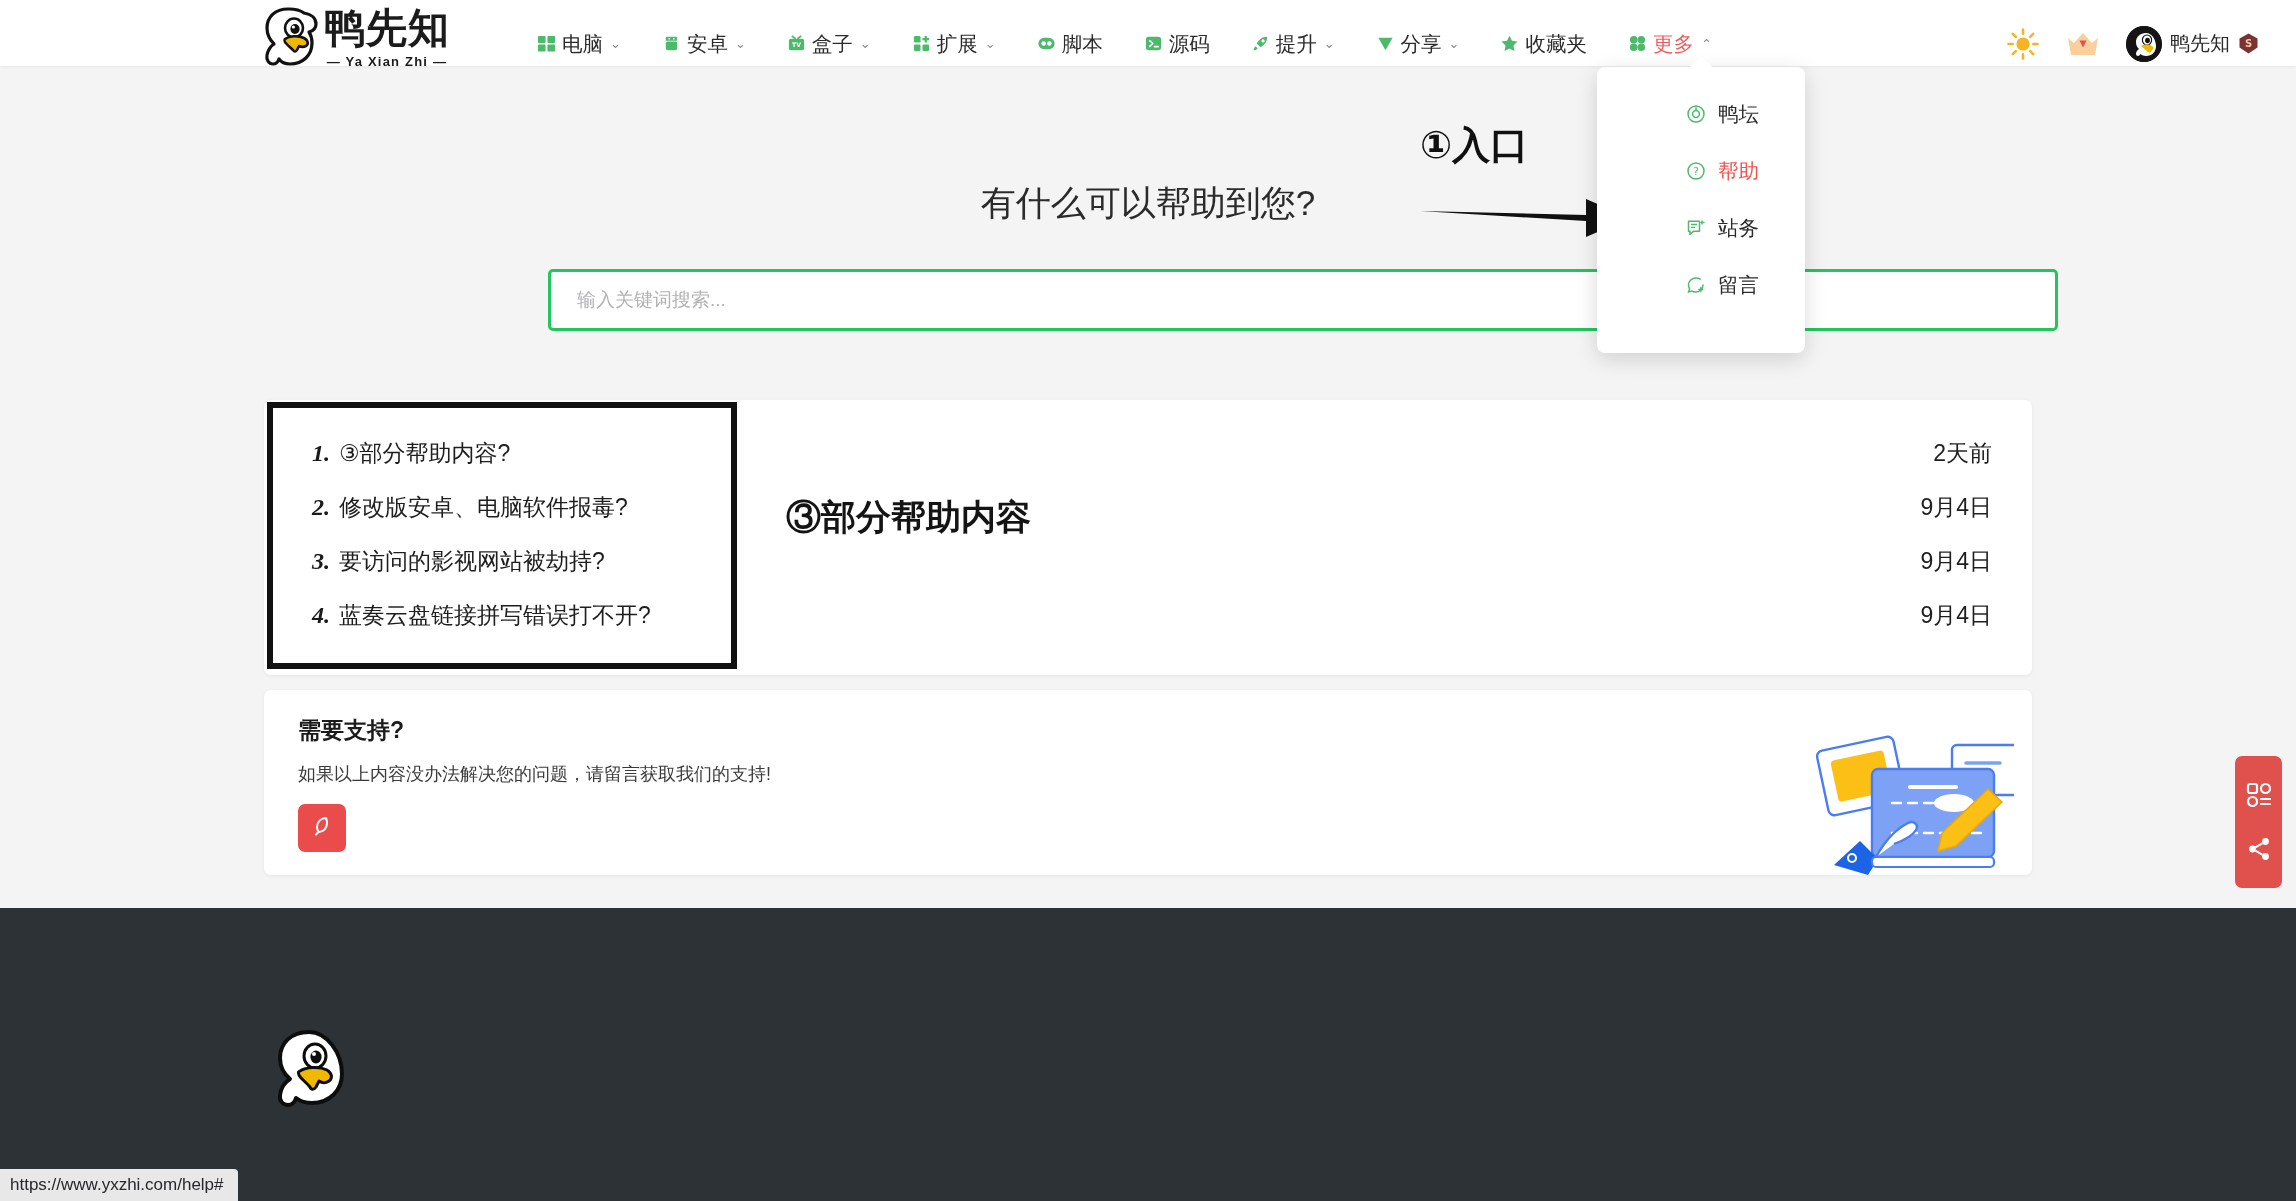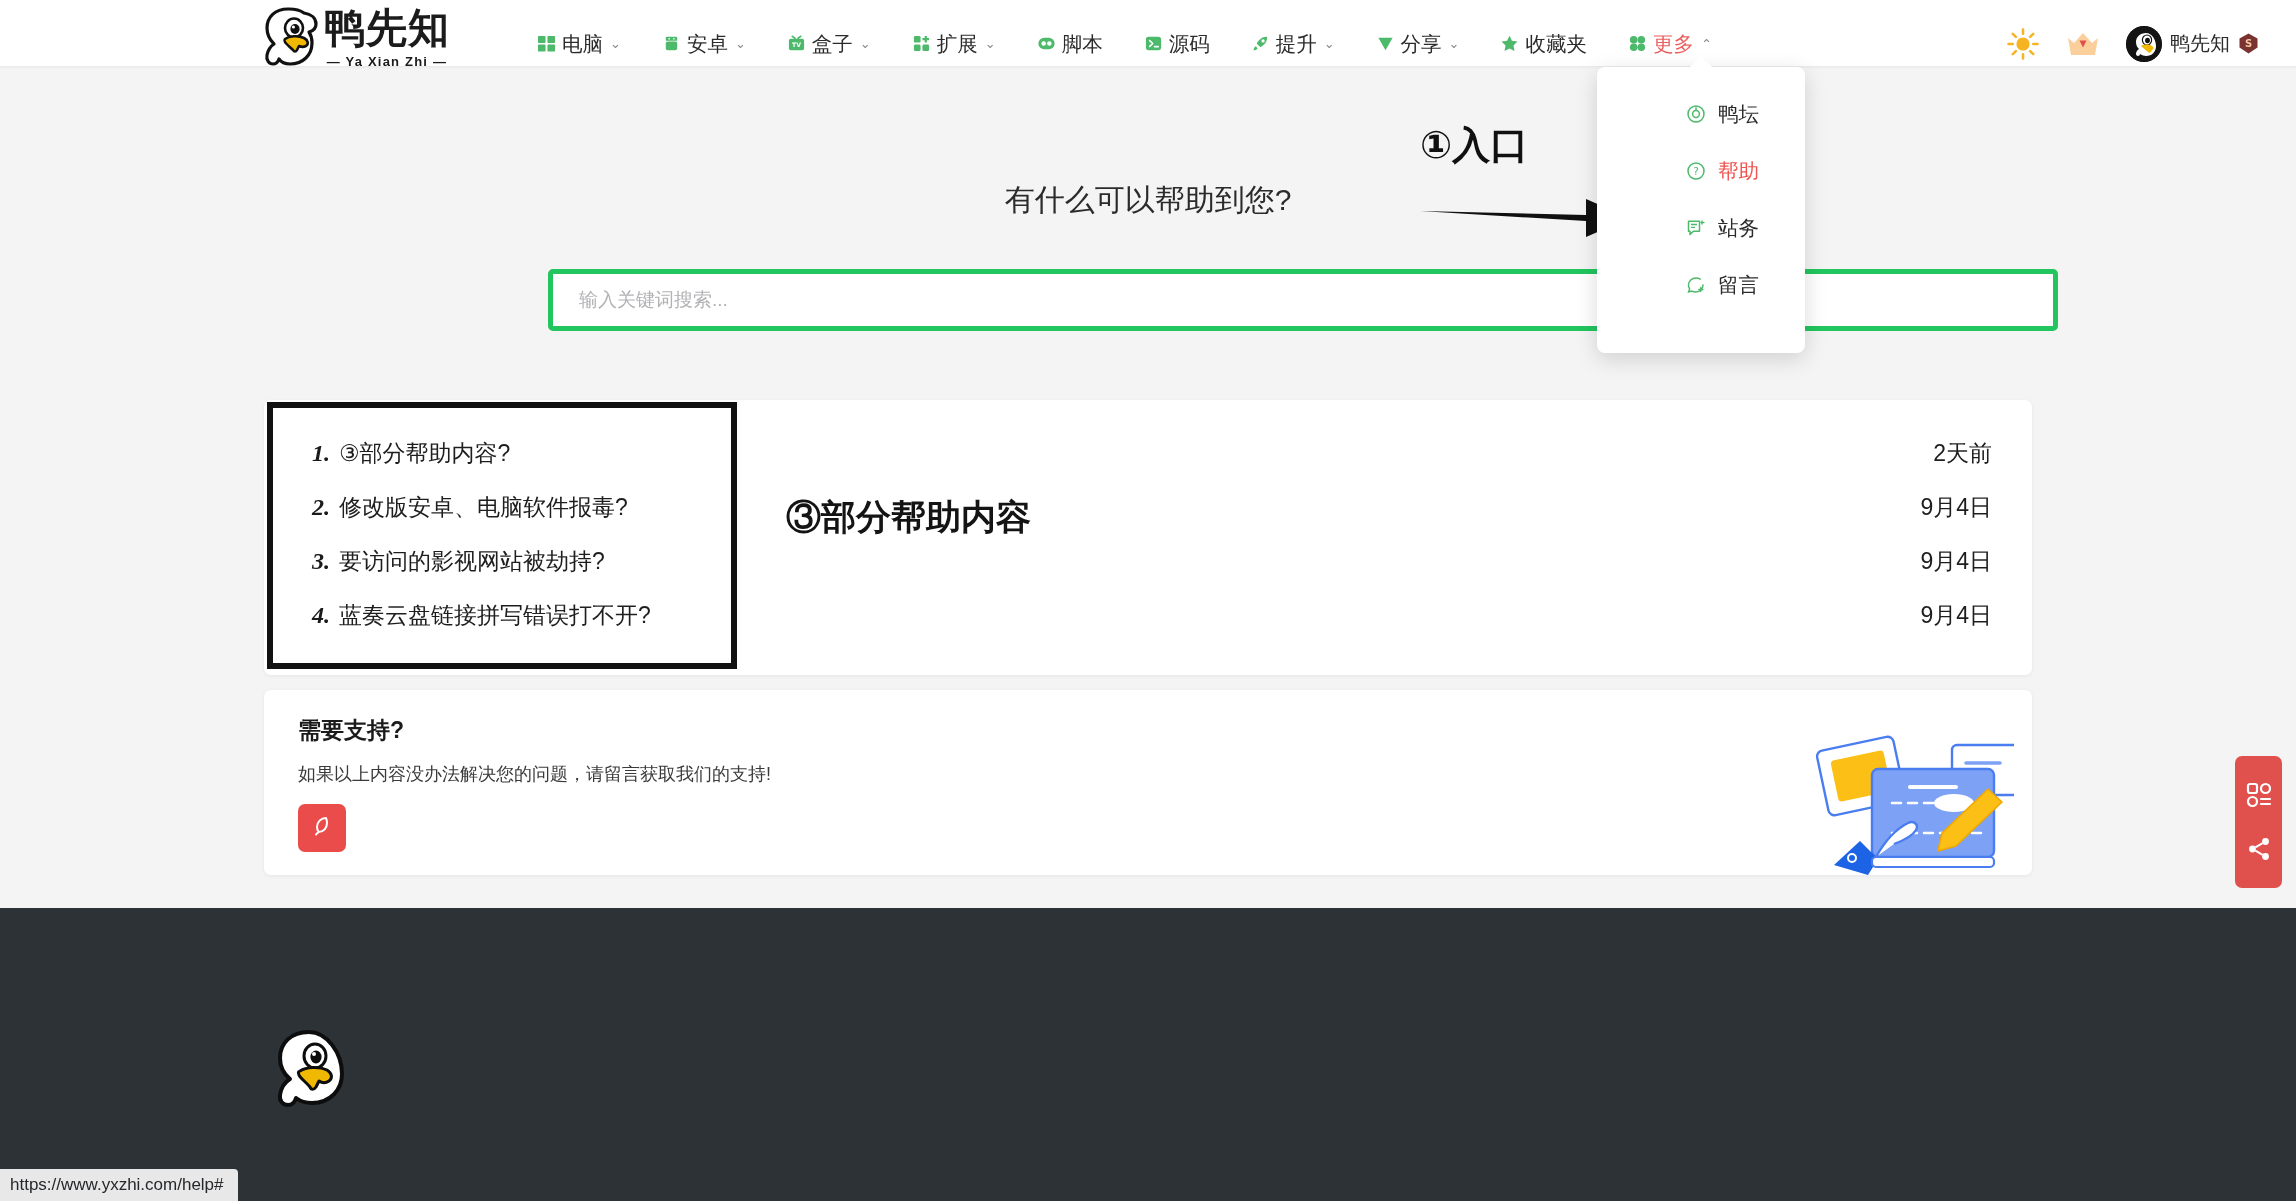--- a/index.html
+++ b/index.html
@@ -56,25 +56,25 @@
   .dd-item {
     display: flex; align-items: center; gap: 12px; height: 57px; padding-left: 42px;
     font-size: 20.5px; color: #2b2b2b; cursor: pointer; justify-content: center;
   }
   .dd-item.active { color: #ef5350; }
   .dd-ico { width: 21px; height: 21px; display: inline-flex; align-items: center; justify-content: center; }
 
   
   .hero-title {
     position: absolute; top: 180px; left: 0; width: 2296px; text-align: center;
-    font-size: 30px; color: #2b2b2b; font-weight: 400;
+    font-size: 35px; color: #2b2b2b; font-weight: 400;
   }
   .search-wrap { position: absolute; top: 269px; left: 548px; width: 1510px; height: 62px; }
   .search-input {
-    width: 100%; height: 62px; border: 5px solid #22c55e; border-radius: 5px;
+    width: 100%; height: 62px; border: 3px solid #22c55e; border-radius: 5px;
     background: #fff; font-size: 19px; color: #333; padding: 0 26px;
     font-family: "Liberation Sans", sans-serif; outline: none;
   }
   .search-input::placeholder { color: #b2b2b6; }
 
   
   .anno1 {
     position: absolute; left: 1420px; top: 120px;
     font-size: 38px; font-weight: 900; color: #101010;
     font-family: "DejaVu Sans", sans-serif;

